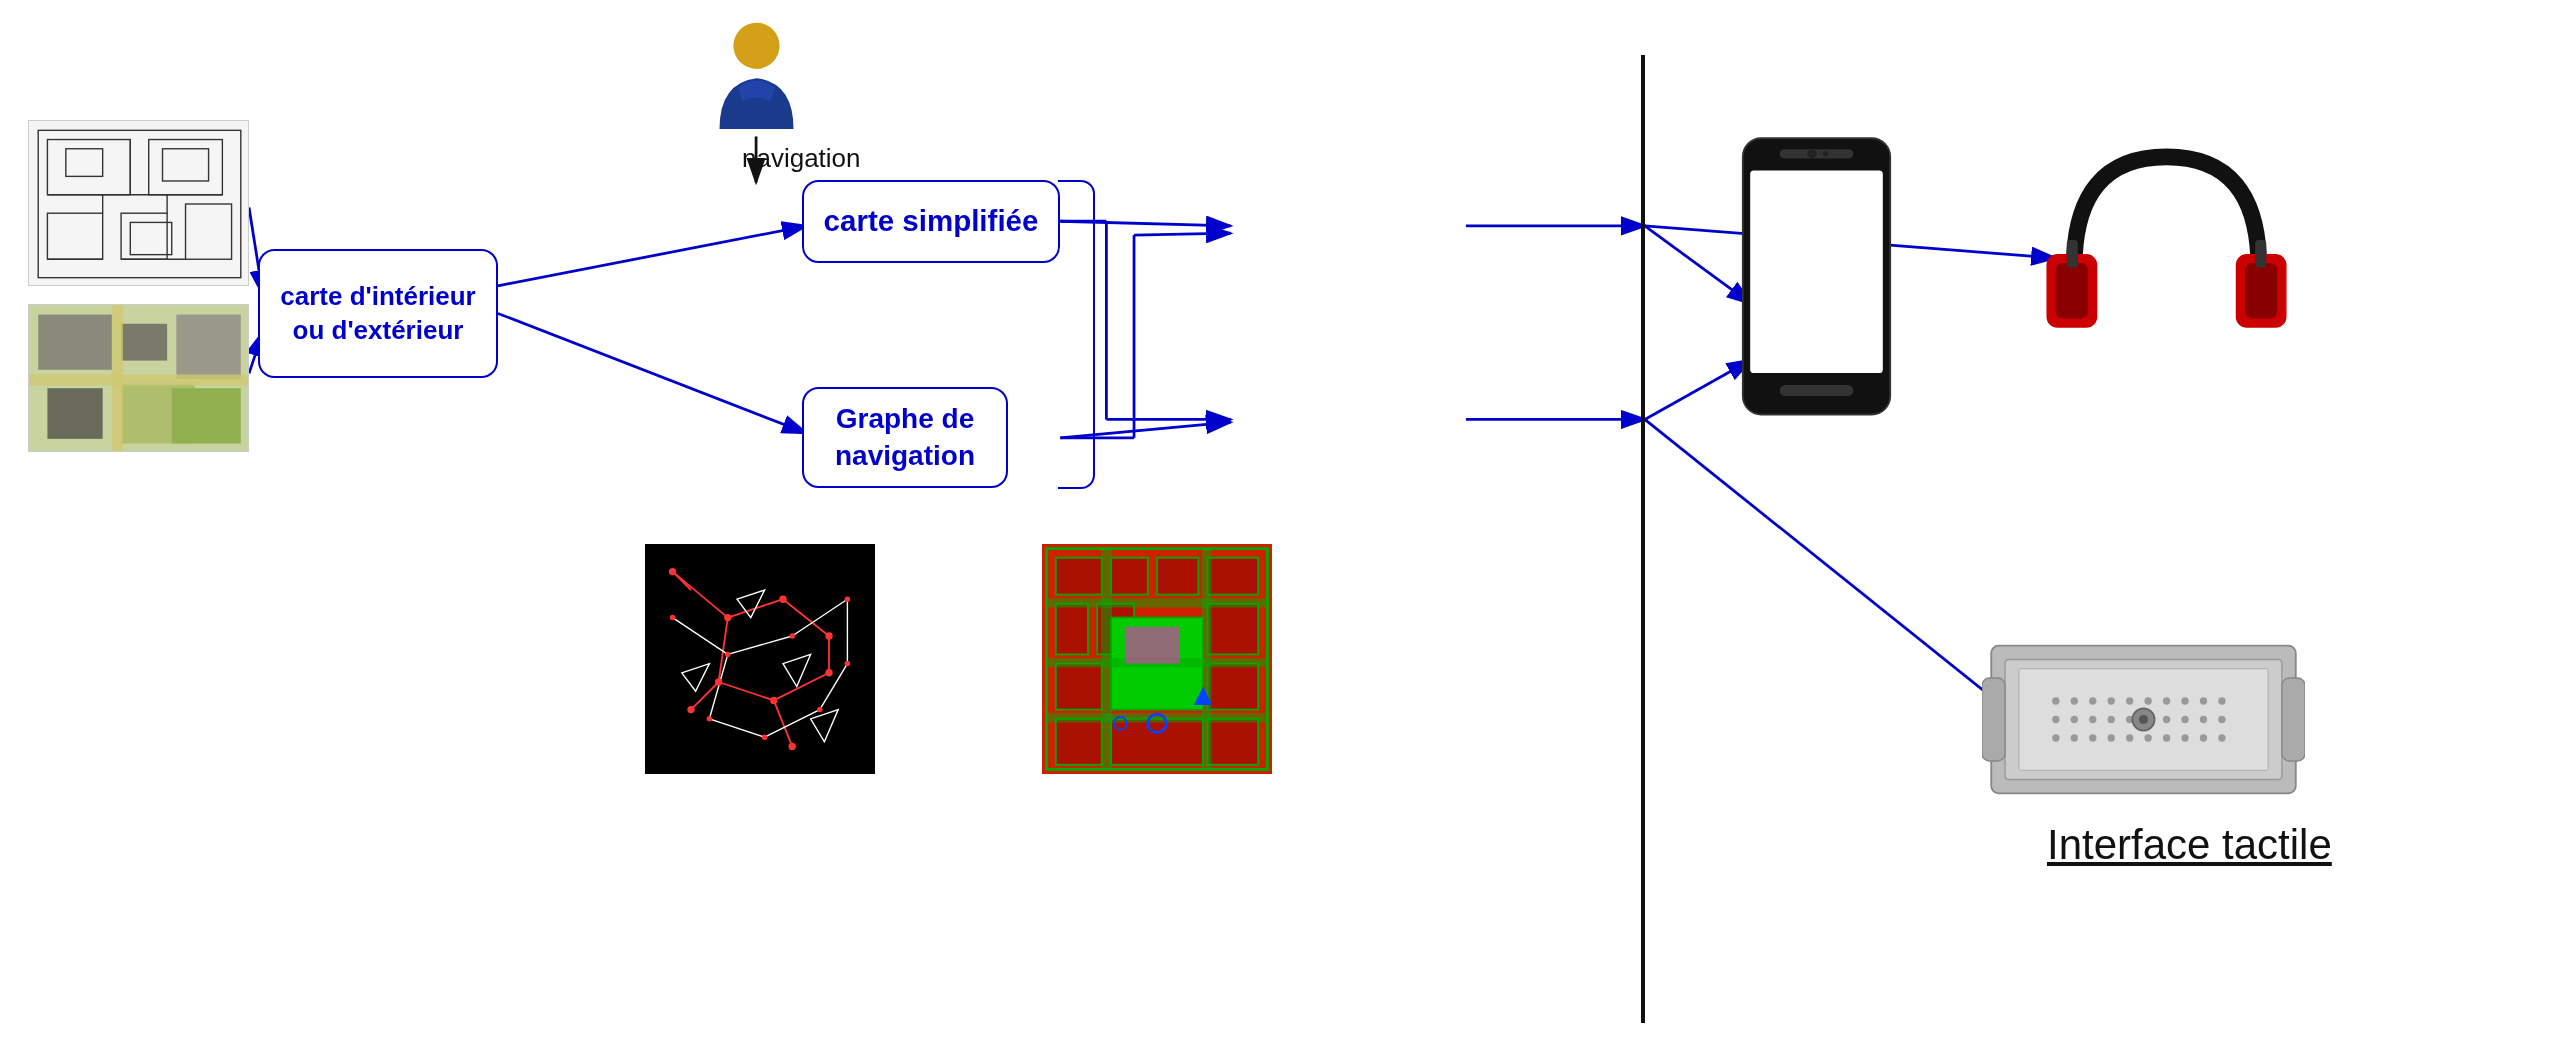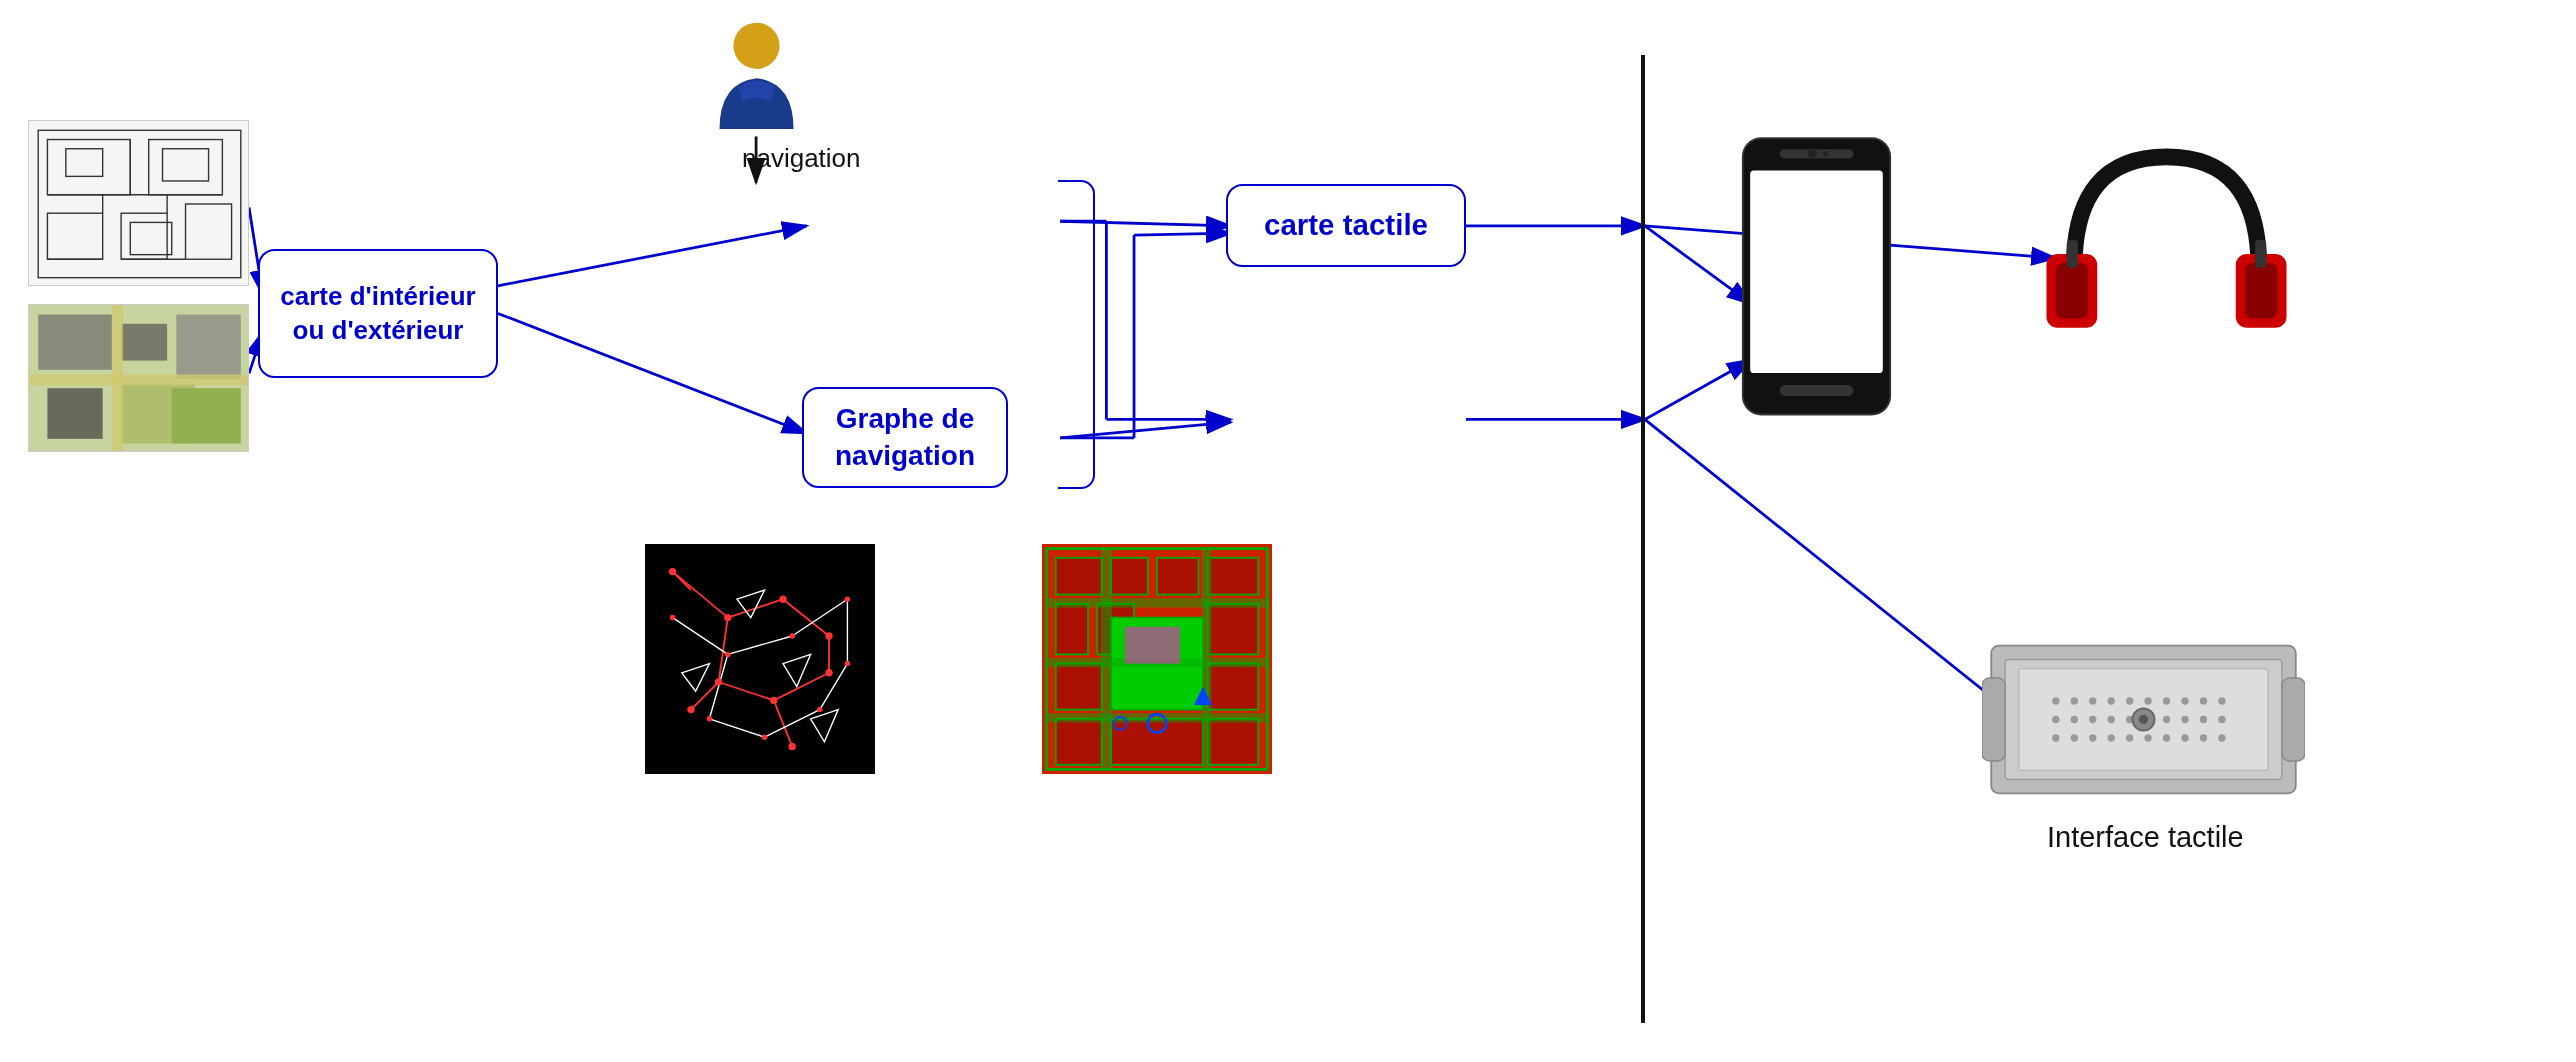--- a/index.html
+++ b/index.html
@@ -136,23 +136,24 @@
     .tactile-device-area {
       position: absolute;
       top: 618px;
       left: 1982px;
     }
 
     .interface-tactile-label {
       position: absolute;
       top: 821px;
       left: 2047px;
-      font-size: 29px;
+      font-size: 42px;
       color: #111;
       text-align: center;
+      text-decoration: underline;
     }
 
   </style>
 </head>
 <body>
 
 <div class="diagram-container">
 
   <svg class="arrows" viewBox="0 0 2794 1152" width="2576" height="1062">
     <defs>
@@ -251,31 +252,31 @@
   </div>
 
   <div class="annotations-label">
     <span>navigation</span>
   </div>
 
   <div class="box" style="top:249px; left:258px; width:240px; height:129px; font-size:26px;">
     carte d'intérieur<br>ou d'extérieur
   </div>
 
+  <div class="box" style="top:180px; left:802px; width:258px; height:83px;">
+    carte simplifiée
+  </div>
 
   <div class="box" style="top:387px; left:802px; width:206px; height:101px; font-size:28px;">
     Graphe de<br>navigation
   </div>
 
   <div style="position:absolute; top:180px; left:1058px; width:37px; height:309px;
               border: 2.8px solid #0000cc; border-left:none; border-radius: 0 14px 14px 0;"></div>
 
-  <div class="box" style="top:184px; left:1226px; width:240px; height:83px;">
-    carte tactile
-  </div>
 
 
   <div class="img-box img-navgraph">
     <svg width="230" height="230" viewBox="0 0 250 250">
       <rect width="250" height="250" fill="#000"></rect>
 
       <g stroke="#ff3333" stroke-width="2" fill="none">
         <line x1="30" y1="30" x2="90" y2="80"></line>
         <line x1="90" y1="80" x2="150" y2="60"></line>
         <line x1="150" y1="60" x2="200" y2="100"></line>

